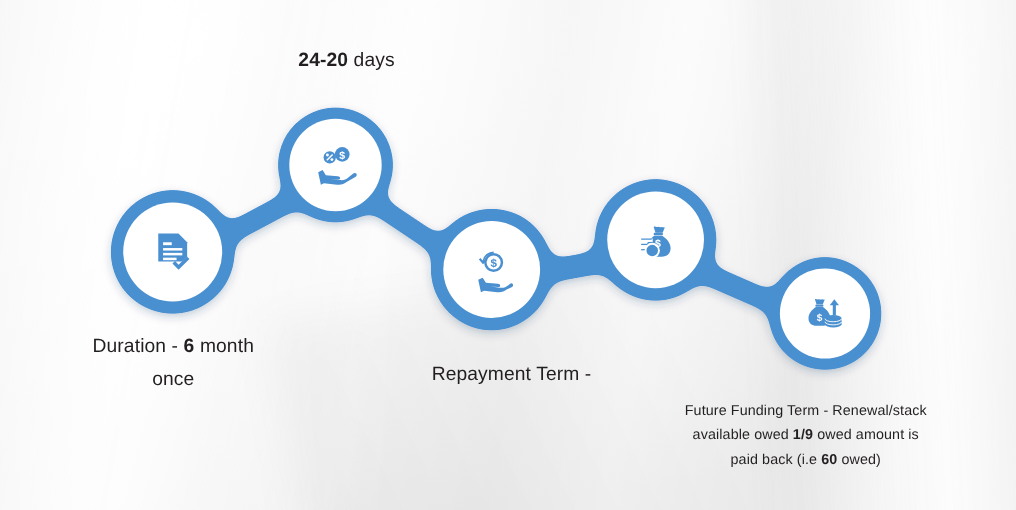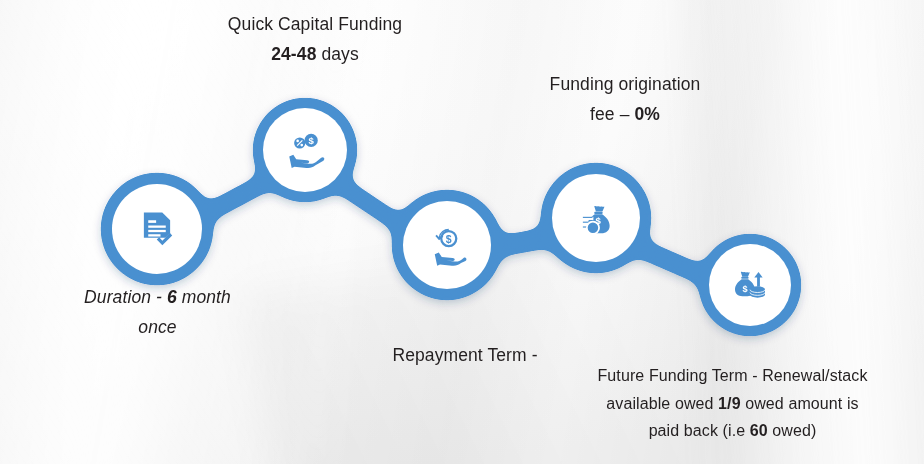--- a/index.html
+++ b/index.html
@@ -79,23 +79,23 @@
     font-size: 17.5px;
     line-height: 1.72;
     text-align: center;
     white-space: pre-line;
     letter-spacing: 0.1px;
   }
   .caption b { font-weight: bold; }
 
   #cap-top1   { left: 150px; top: 9px;   width: 330px; }
   #cap-top2   { left: 460px; top: 69px;  width: 330px; }
-  #cap-bot1   { left: 0px;   top: 282px; width: 315px; font-style: italic; }
-  #cap-bot2   { left: 300px; top: 340px; width: 330px; }
-  #cap-bot3   { left: 575px; top: 362px; width: 315px; font-size: 16px; }
+  #cap-bot1   { left: 0px;   top: 299px; width: 315px; }
+  #cap-bot2   { left: 300px; top: 324px; width: 330px; }
+  #cap-bot3   { left: 575px; top: 362px; width: 315px; font-size: 13px; }
 </style>
 </head>
 <body>
 
 <div id="infographic">
 
   <div class="sheen sheen-a"></div>
   <div class="sheen sheen-b"></div>
   <div class="sheen sheen-c"></div>
 
@@ -208,23 +208,22 @@
         <rect x="24" y="32.4" width="18" height="3.4"></rect>
         <ellipse cx="33" cy="35.8" rx="9" ry="3.4"></ellipse>
       </g>
       <g stroke="#ffffff" stroke-width="1" fill="none">
         <path d="M24 29.6a9 3.4 0 0 0 18 0"></path>
         <path d="M24 33a9 3.4 0 0 0 18 0"></path>
       </g>
     </svg>
   </div>
 
-  <div class="caption" id="cap-top1"><span>Quick Capital Funding</span><br><b>24-48</b><span> days</span></div>
-
-  <div class="caption" id="cap-top2"><span>Funding origination</span><br><span>fee – </span><b>0%</b></div>
+  <div class="caption" id="cap-top1"><br><b>24-20</b><span> days</span></div>
+
 
   <div class="caption" id="cap-bot1"><span>Duration  - </span><b>6</b><span> month</span><br><span>once</span></div>
 
   <div class="caption" id="cap-bot2"><span>Repayment Term -</span><br></div>
 
   <div class="caption" id="cap-bot3"><span>Future Funding Term - Renewal/stack</span><br><span>available owed </span><b>1/9</b><span> owed amount is</span><br><span>paid back (i.e </span><b>60</b><span> owed)</span></div>
 
 </div>
 
 </body></html>

